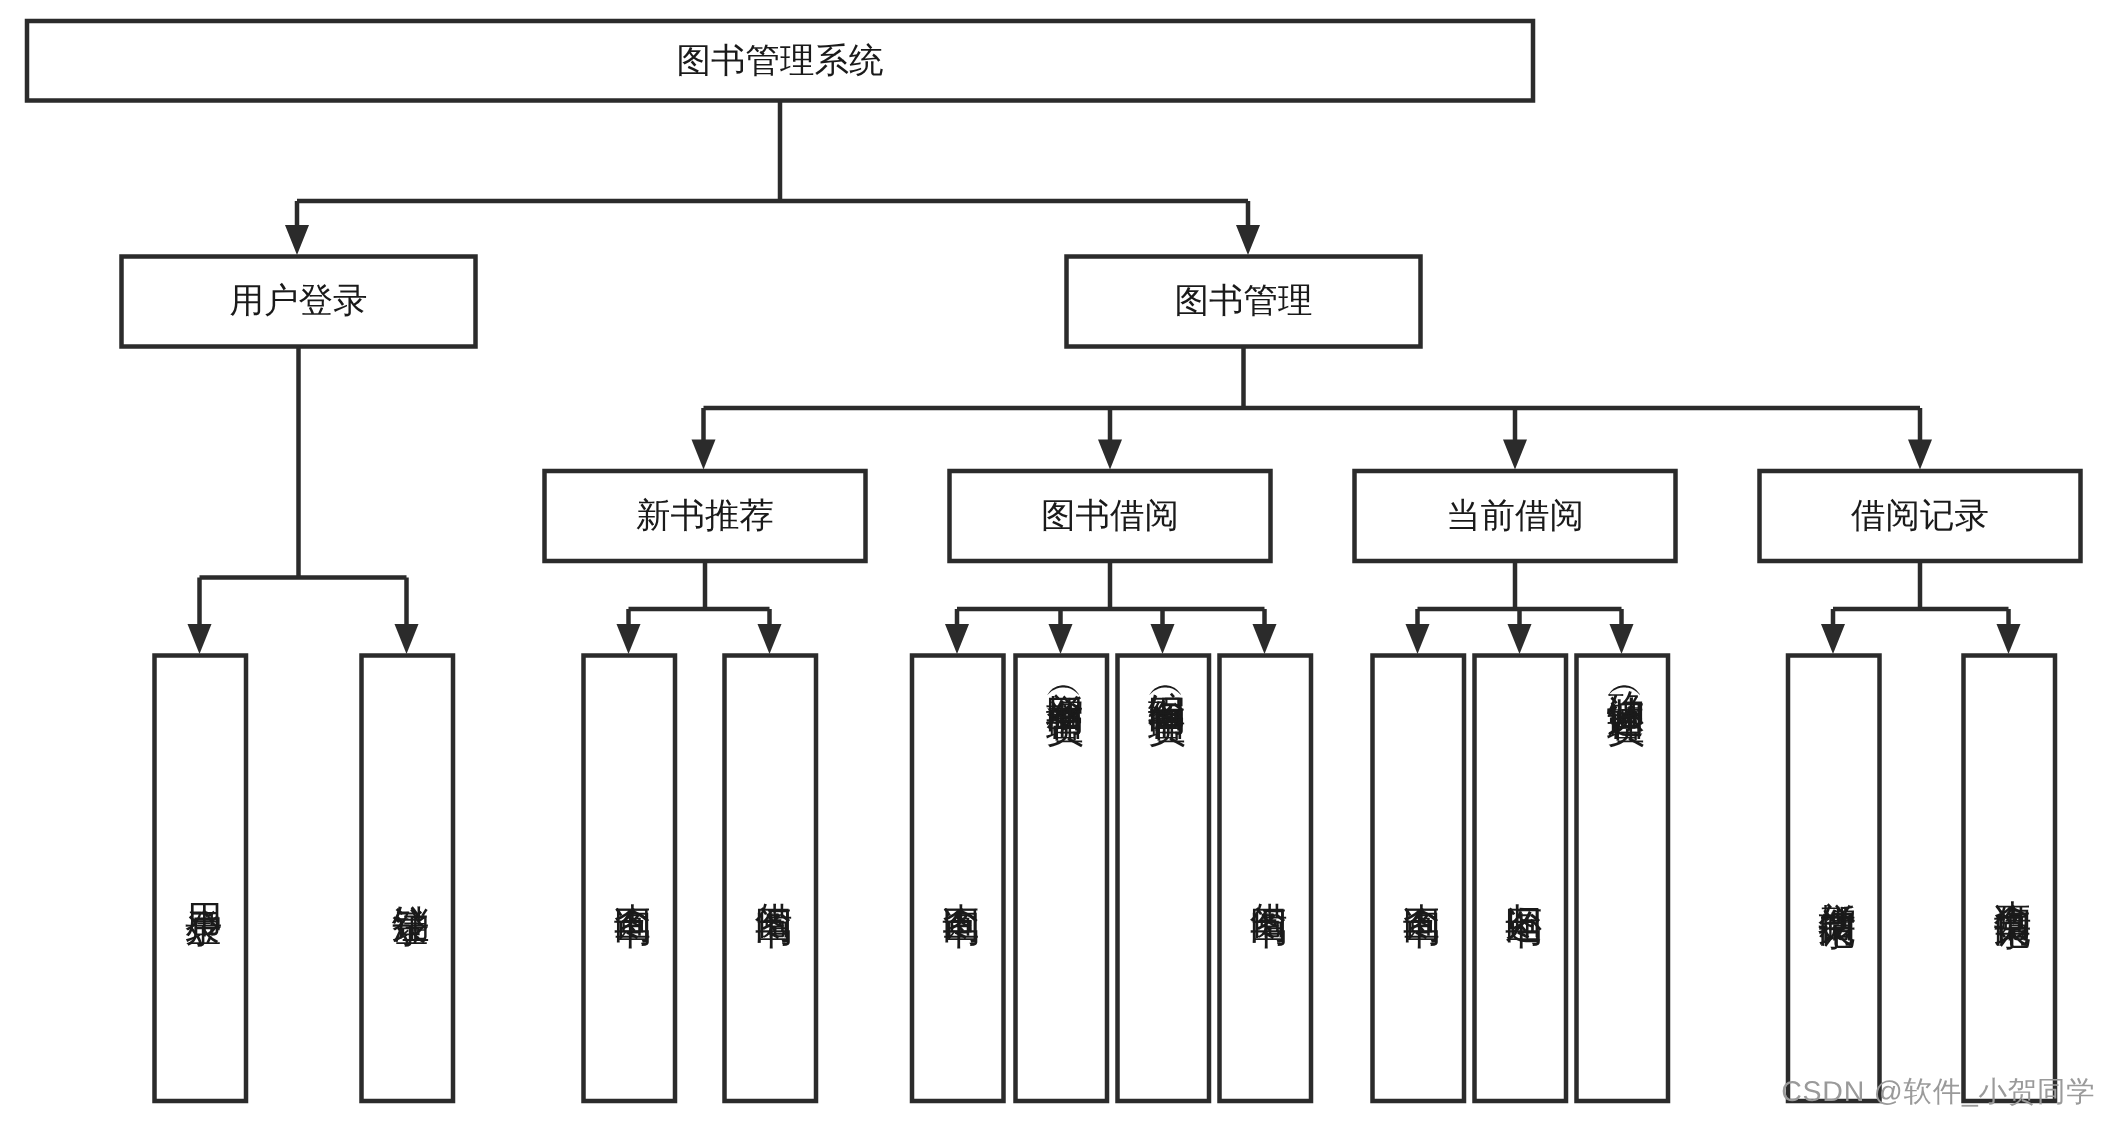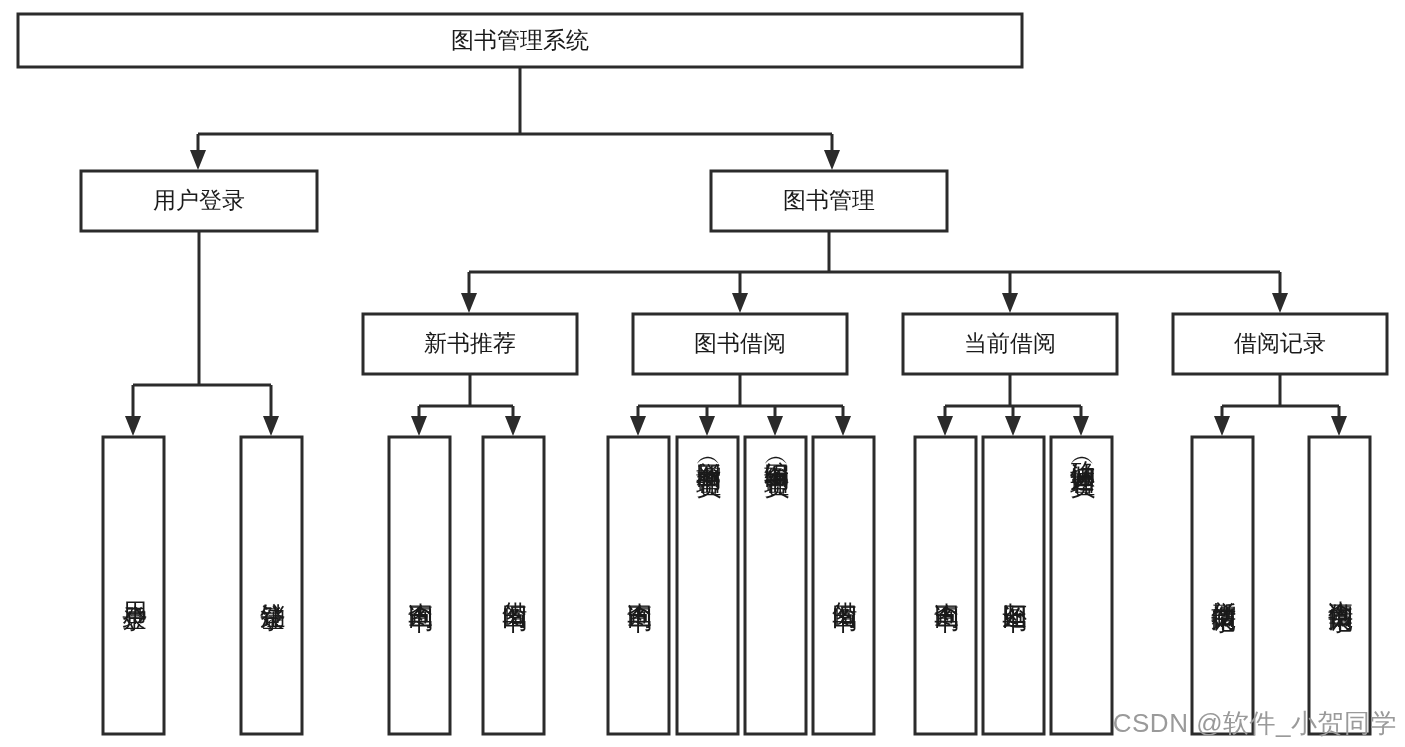--- a/index.html
+++ b/index.html
@@ -63,21 +63,21 @@
     line-height: 1.18;
     letter-spacing: 2px;
     color: #1a1a1a;
     white-space: nowrap;
   }
   .watermark {
     position: absolute;
     right: 8px;
     bottom: 6px;
     font-family: "Liberation Sans", "DejaVu Sans", sans-serif;
-    font-size: 26px;
+    font-size: 19px;
     color: #9a9a9a;
     letter-spacing: 0.5px;
     white-space: nowrap;
   }
 </style>
 </head>
 <body>
 
 <div id="diagram-root">
 

